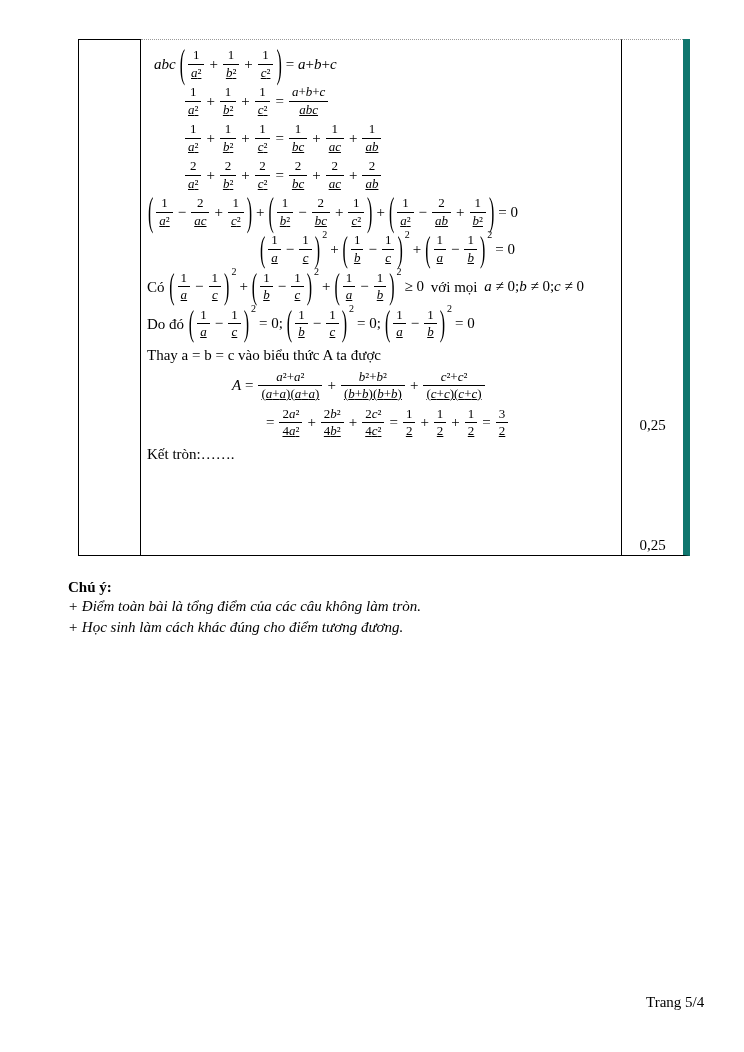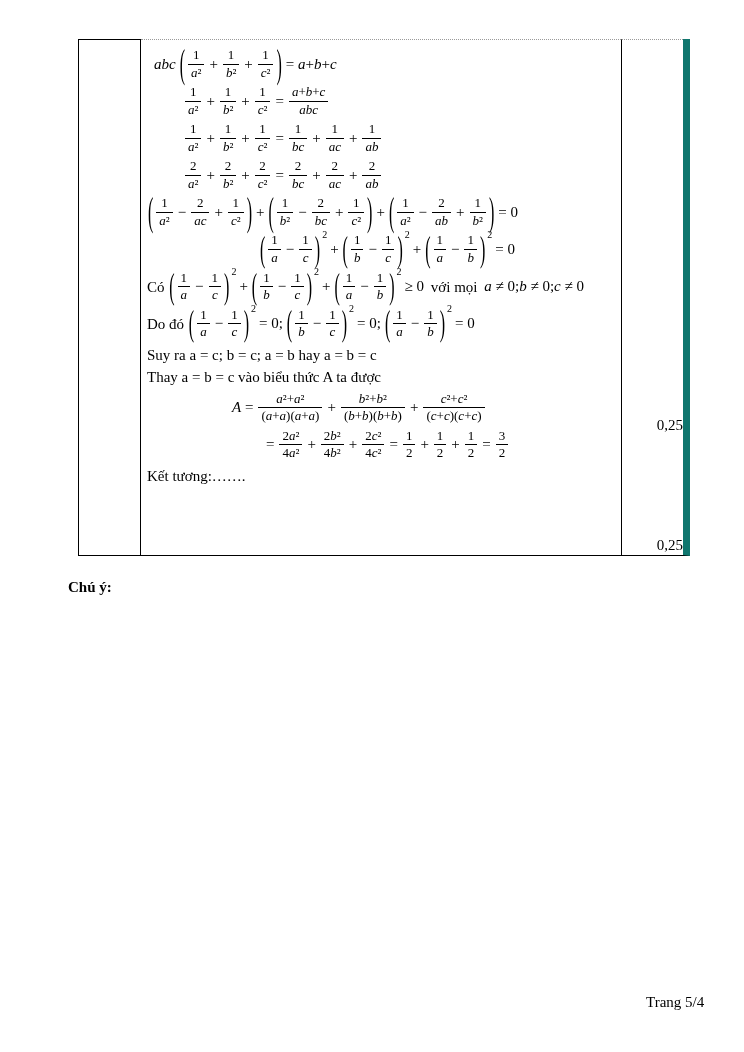--- a/index.html
+++ b/index.html
@@ -34,39 +34,39 @@
     font-size: 15px;
     overflow: hidden;
   }
   .col-score {
     width: 62px;
     border-left: 1px solid #000;
     border-top: 1px dotted #9a9a9a;
     position: relative;
     font-size: 15px;
   }
-  .score { position: absolute; left: 0; width: 100%; text-align: right; }
+  .score { position: absolute; left: 0; width: 100%; text-align: center; }
   .score-1 { top: 377px; }
   .score-2 { top: 497px; }
 
   
   .mline { margin: 5px 0; white-space: nowrap; line-height: 1.25; }
   .mline.tline { margin: 2px 0; }
   .mline .up, .mline .mm { vertical-align: middle; }
   .mm { padding: 0 3px; }
   .fr {
     display: inline-block;
     vertical-align: middle;
     text-align: center;
     font-size: 13px;
     margin: 0 2px;
     line-height: 1.12;
   }
   .fr .n { display: block; border-bottom: 1px solid #000; padding: 0 3px 1px 3px; }
-  .fr .d { display: block; padding: 1px 3px 0 3px; }
+  .fr .d { display: block; padding: 1px 3px 0 3px; text-decoration: underline; }
   .bp {
     display: inline-block;
     vertical-align: middle;
     transform-origin: 50% 50%;
     font-size: 16px;
     padding: 0 1px;
   }
   .ex {
     display: inline-block;
     vertical-align: middle;
@@ -102,31 +102,32 @@
   <div class="col-left"></div>
   <div class="col-main">
       <div class="mline" style="padding-left: 4px;"><span class="mm"><i>abc</i></span><span class="bp" style="transform: scaleY(2.5);">(</span><span class="fr"><span class="n">1</span><span class="d"><i>a</i>²</span></span><span class="mm">+</span><span class="fr"><span class="n">1</span><span class="d"><i>b</i>²</span></span><span class="mm">+</span><span class="fr"><span class="n">1</span><span class="d"><i>c</i>²</span></span><span class="bp" style="transform: scaleY(2.5);">)</span><span class="mm">= <i>a</i>+<i>b</i>+<i>c</i></span></div>
       <div class="mline" style="padding-left: 36px;"><span class="fr"><span class="n">1</span><span class="d"><i>a</i>²</span></span><span class="mm">+</span><span class="fr"><span class="n">1</span><span class="d"><i>b</i>²</span></span><span class="mm">+</span><span class="fr"><span class="n">1</span><span class="d"><i>c</i>²</span></span><span class="mm">=</span><span class="fr"><span class="n"><i>a</i>+<i>b</i>+<i>c</i></span><span class="d"><i>abc</i></span></span></div>
       <div class="mline" style="padding-left: 36px;"><span class="fr"><span class="n">1</span><span class="d"><i>a</i>²</span></span><span class="mm">+</span><span class="fr"><span class="n">1</span><span class="d"><i>b</i>²</span></span><span class="mm">+</span><span class="fr"><span class="n">1</span><span class="d"><i>c</i>²</span></span><span class="mm">=</span><span class="fr"><span class="n">1</span><span class="d"><i>bc</i></span></span><span class="mm">+</span><span class="fr"><span class="n">1</span><span class="d"><i>ac</i></span></span><span class="mm">+</span><span class="fr"><span class="n">1</span><span class="d"><i>ab</i></span></span></div>
       <div class="mline" style="padding-left: 36px;"><span class="fr"><span class="n">2</span><span class="d"><i>a</i>²</span></span><span class="mm">+</span><span class="fr"><span class="n">2</span><span class="d"><i>b</i>²</span></span><span class="mm">+</span><span class="fr"><span class="n">2</span><span class="d"><i>c</i>²</span></span><span class="mm">=</span><span class="fr"><span class="n">2</span><span class="d"><i>bc</i></span></span><span class="mm">+</span><span class="fr"><span class="n">2</span><span class="d"><i>ac</i></span></span><span class="mm">+</span><span class="fr"><span class="n">2</span><span class="d"><i>ab</i></span></span></div>
       <div class="mline"><span class="bp" style="transform: scaleY(2.5);">(</span><span class="fr"><span class="n">1</span><span class="d"><i>a</i>²</span></span><span class="mm">−</span><span class="fr"><span class="n">2</span><span class="d"><i>ac</i></span></span><span class="mm">+</span><span class="fr"><span class="n">1</span><span class="d"><i>c</i>²</span></span><span class="bp" style="transform: scaleY(2.5);">)</span><span class="mm">+</span><span class="bp" style="transform: scaleY(2.5);">(</span><span class="fr"><span class="n">1</span><span class="d"><i>b</i>²</span></span><span class="mm">−</span><span class="fr"><span class="n">2</span><span class="d"><i>bc</i></span></span><span class="mm">+</span><span class="fr"><span class="n">1</span><span class="d"><i>c</i>²</span></span><span class="bp" style="transform: scaleY(2.5);">)</span><span class="mm">+</span><span class="bp" style="transform: scaleY(2.5);">(</span><span class="fr"><span class="n">1</span><span class="d"><i>a</i>²</span></span><span class="mm">−</span><span class="fr"><span class="n">2</span><span class="d"><i>ab</i></span></span><span class="mm">+</span><span class="fr"><span class="n">1</span><span class="d"><i>b</i>²</span></span><span class="bp" style="transform: scaleY(2.5);">)</span><span class="mm">= 0</span></div>
       <div class="mline" style="padding-left: 112px;"><span class="bp" style="transform: scaleY(2.2);">(</span><span class="fr"><span class="n">1</span><span class="d"><i>a</i></span></span><span class="mm">−</span><span class="fr"><span class="n">1</span><span class="d"><i>c</i></span></span><span class="bp" style="transform: scaleY(2.2);">)</span><span class="ex">2</span><span class="mm">+</span><span class="bp" style="transform: scaleY(2.2);">(</span><span class="fr"><span class="n">1</span><span class="d"><i>b</i></span></span><span class="mm">−</span><span class="fr"><span class="n">1</span><span class="d"><i>c</i></span></span><span class="bp" style="transform: scaleY(2.2);">)</span><span class="ex">2</span><span class="mm">+</span><span class="bp" style="transform: scaleY(2.2);">(</span><span class="fr"><span class="n">1</span><span class="d"><i>a</i></span></span><span class="mm">−</span><span class="fr"><span class="n">1</span><span class="d"><i>b</i></span></span><span class="bp" style="transform: scaleY(2.2);">)</span><span class="ex">2</span><span class="mm">= 0</span></div>
       <div class="mline"><span class="up">Có </span><span class="bp" style="transform: scaleY(2.2);">(</span><span class="fr"><span class="n">1</span><span class="d"><i>a</i></span></span><span class="mm">−</span><span class="fr"><span class="n">1</span><span class="d"><i>c</i></span></span><span class="bp" style="transform: scaleY(2.2);">)</span><span class="ex">2</span><span class="mm">+</span><span class="bp" style="transform: scaleY(2.2);">(</span><span class="fr"><span class="n">1</span><span class="d"><i>b</i></span></span><span class="mm">−</span><span class="fr"><span class="n">1</span><span class="d"><i>c</i></span></span><span class="bp" style="transform: scaleY(2.2);">)</span><span class="ex">2</span><span class="mm">+</span><span class="bp" style="transform: scaleY(2.2);">(</span><span class="fr"><span class="n">1</span><span class="d"><i>a</i></span></span><span class="mm">−</span><span class="fr"><span class="n">1</span><span class="d"><i>b</i></span></span><span class="bp" style="transform: scaleY(2.2);">)</span><span class="ex">2</span><span class="mm">≥ 0</span><span class="up"> với mọi </span><span class="mm"><i>a</i> ≠ 0;<i>b</i> ≠ 0;<i>c</i> ≠ 0</span></div>
       <div class="mline"><span class="up">Do đó </span><span class="bp" style="transform: scaleY(2.2);">(</span><span class="fr"><span class="n">1</span><span class="d"><i>a</i></span></span><span class="mm">−</span><span class="fr"><span class="n">1</span><span class="d"><i>c</i></span></span><span class="bp" style="transform: scaleY(2.2);">)</span><span class="ex">2</span><span class="mm">= 0;</span><span class="bp" style="transform: scaleY(2.2);">(</span><span class="fr"><span class="n">1</span><span class="d"><i>b</i></span></span><span class="mm">−</span><span class="fr"><span class="n">1</span><span class="d"><i>c</i></span></span><span class="bp" style="transform: scaleY(2.2);">)</span><span class="ex">2</span><span class="mm">= 0;</span><span class="bp" style="transform: scaleY(2.2);">(</span><span class="fr"><span class="n">1</span><span class="d"><i>a</i></span></span><span class="mm">−</span><span class="fr"><span class="n">1</span><span class="d"><i>b</i></span></span><span class="bp" style="transform: scaleY(2.2);">)</span><span class="ex">2</span><span class="mm">= 0</span></div>
-      <div class="mline tline"><span class="up">Suy ra a = c; b = c; a = b hay a = b = c</span></div>
       <div class="mline tline"><span class="up">Thay a = b = c vào biểu thức A ta được</span></div>
       <div class="mline" style="padding-left: 82px;"><span class="mm"><i>A</i> =</span><span class="fr"><span class="n"><i>a</i>²+<i>a</i>²</span><span class="d">(<i>a</i>+<i>a</i>)(<i>a</i>+<i>a</i>)</span></span><span class="mm">+</span><span class="fr"><span class="n"><i>b</i>²+<i>b</i>²</span><span class="d">(<i>b</i>+<i>b</i>)(<i>b</i>+<i>b</i>)</span></span><span class="mm">+</span><span class="fr"><span class="n"><i>c</i>²+<i>c</i>²</span><span class="d">(<i>c</i>+<i>c</i>)(<i>c</i>+<i>c</i>)</span></span></div>
       <div class="mline" style="padding-left: 116px;"><span class="mm">=</span><span class="fr"><span class="n">2<i>a</i>²</span><span class="d">4<i>a</i>²</span></span><span class="mm">+</span><span class="fr"><span class="n">2<i>b</i>²</span><span class="d">4<i>b</i>²</span></span><span class="mm">+</span><span class="fr"><span class="n">2<i>c</i>²</span><span class="d">4<i>c</i>²</span></span><span class="mm">=</span><span class="fr"><span class="n">1</span><span class="d">2</span></span><span class="mm">+</span><span class="fr"><span class="n">1</span><span class="d">2</span></span><span class="mm">+</span><span class="fr"><span class="n">1</span><span class="d">2</span></span><span class="mm">=</span><span class="fr"><span class="n">3</span><span class="d">2</span></span></div>
-      <div class="mline tline"><span class="up">Kết tương:…….</span></div>
+      <div class="mline tline"><span class="up">Kết tròn:…….</span></div>
     </div>
   <div class="col-score">
     <div class="score score-1">0,25</div>
     <div class="score score-2">0,25</div>
   </div>
 </div>
 
 <div class="note">
   <span class="note-label">Chú ý:</span>
   <span class="note-lines">
+    <span style="display:block">+ Điểm toàn bài là tổng điểm của các câu không làm tròn.</span>
+    <span style="display:block">+ Học sinh làm cách khác đúng cho điểm tương đương.</span>
   </span>
 </div>
 
 <div class="footer">Trang 5/4</div>
 
 </body></html>

